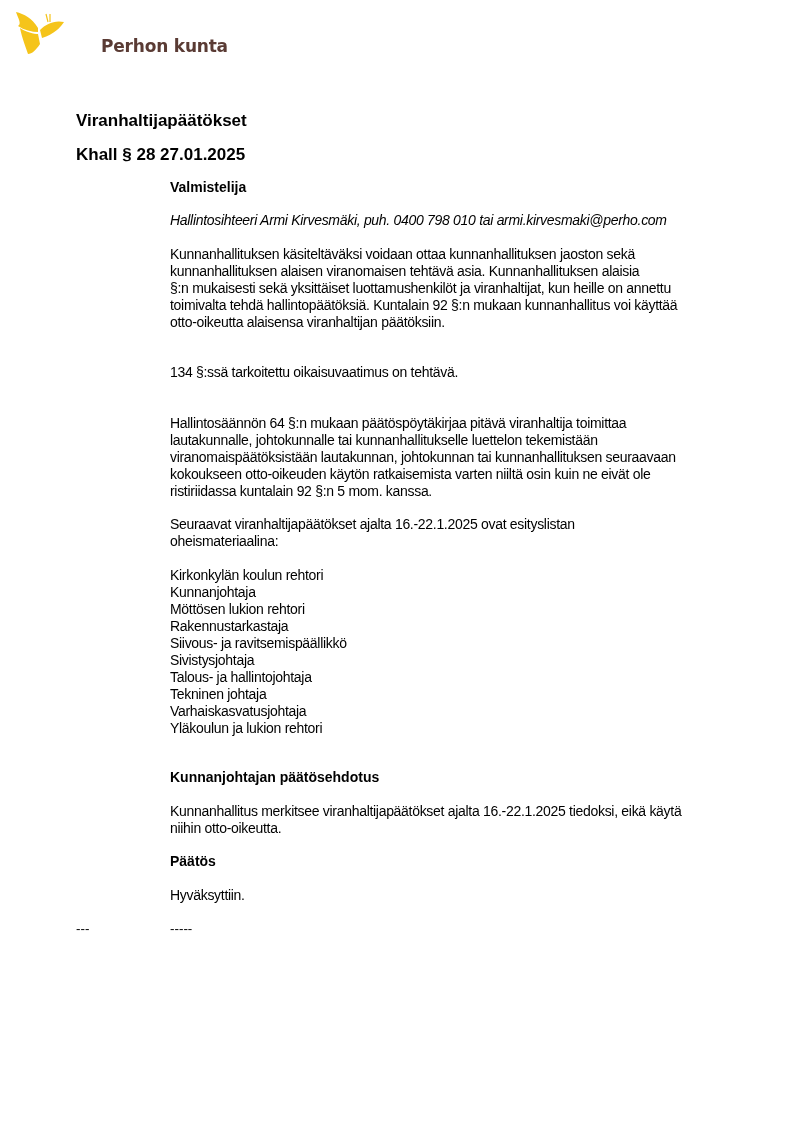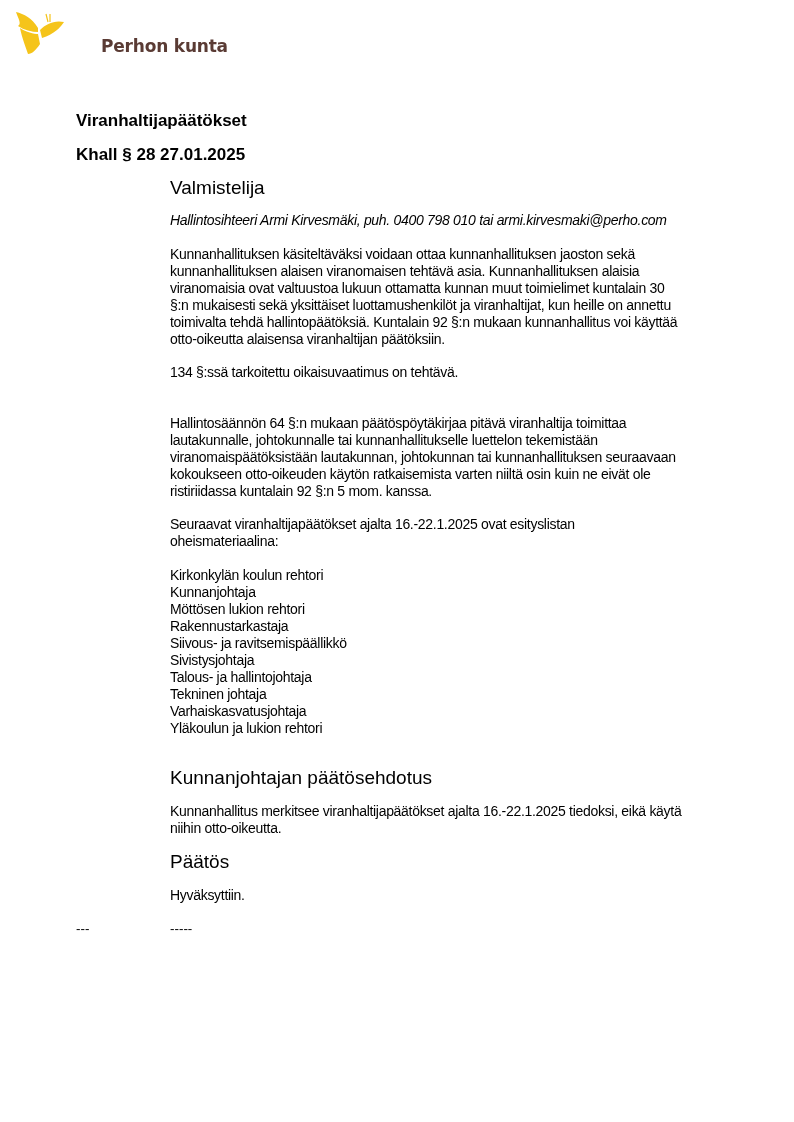--- a/index.html
+++ b/index.html
@@ -3,21 +3,21 @@
 <meta charset="utf-8">
 <style>
   html, body { margin: 0; padding: 0; background: #ffffff; }
   body { width: 794px; height: 1122px; position: relative; overflow: hidden; font-family: "Liberation Sans", sans-serif; color: #000; }
   .logo { position: absolute; left: 14px; top: 8px; width: 170px; height: 50px; }
   .logo svg { position: absolute; left: 0; top: 0; }
   .logo-text { position: absolute; left: 43px; top: 28px; font-family: "DejaVu Sans", sans-serif; font-weight: bold; font-size: 17px; color: #5a3b34; letter-spacing: -0.2px; white-space: nowrap; margin-left: 44px; }
   .abs { position: absolute; white-space: nowrap; }
   .h-left { left: 76px; font-weight: bold; font-size: 17px; }
   .col { position: absolute; left: 170px; width: 570px; font-size: 14px; line-height: 17px; letter-spacing: -0.3px; }
-  .bold { font-weight: normal; font-size: 19px; letter-spacing: 0; }
+  .bold { font-weight: bold; font-size: 14px; letter-spacing: 0; }
   .ital { font-style: italic; }
   .para div { white-space: nowrap; }
   .list div { white-space: nowrap; }
 </style>
 </head>
 <body>
 
 <div class="logo">
   <svg width="52" height="48" viewBox="0 0 52 48">
     <path d="M2 4 C10 6, 18 10, 24 20 L24 24 C18 24, 10 22, 4 18 C8 16, 4 10, 2 4 Z" fill="#f5c41a"></path>
@@ -30,21 +30,20 @@
 
 <div class="abs h-left" style="top:111px;">Viranhaltijapäätökset</div>
 <div class="abs h-left" style="top:145px;">Khall § 28 27.01.2025</div>
 
 <div class="col bold" style="top:179px;">Valmistelija</div>
 <div class="col ital" style="top:212px; white-space:nowrap;">Hallintosihteeri Armi Kirvesmäki, puh. 0400 798 010 tai armi.kirvesmaki@perho.com</div>
 
 <div class="col para" style="top:246px;">
   <div>Kunnanhallituksen käsiteltäväksi voidaan ottaa kunnanhallituksen jaoston sekä</div>
   <div>kunnanhallituksen alaisen viranomaisen tehtävä asia. Kunnanhallituksen alaisia</div>
-  <div>viranomaisia ovat valtuustoa lukuun ottamatta kunnan muut toimielimet kuntalain 30</div>
   <div>§:n mukaisesti sekä yksittäiset luottamushenkilöt ja viranhaltijat, kun heille on annettu</div>
   <div>toimivalta tehdä hallintopäätöksiä. Kuntalain 92 §:n mukaan kunnanhallitus voi käyttää</div>
   <div>otto-oikeutta alaisensa viranhaltijan päätöksiin.</div>
 </div>
 
 <div class="col para" style="top:364px;">
   <div>134 §:ssä tarkoitettu oikaisuvaatimus on tehtävä.</div>
 </div>
 
 <div class="col para" style="top:415px;">

